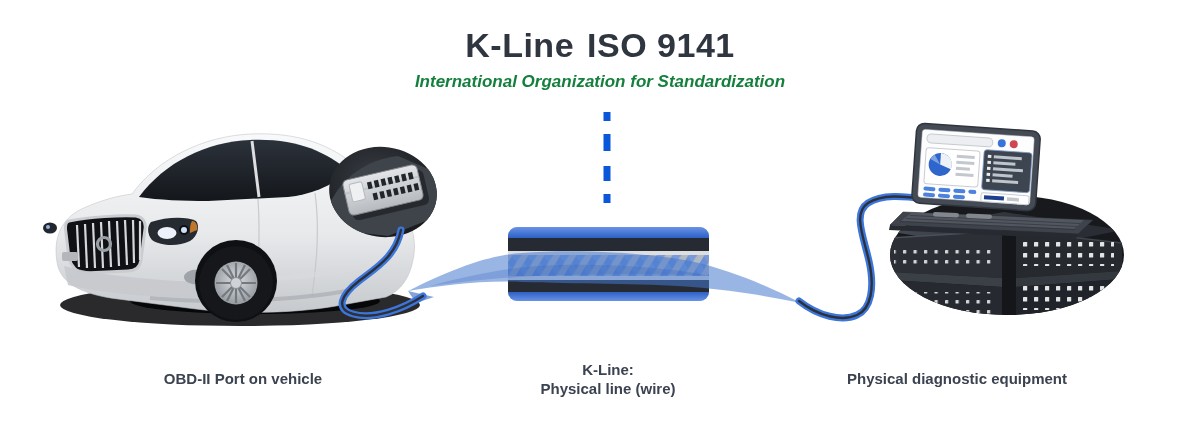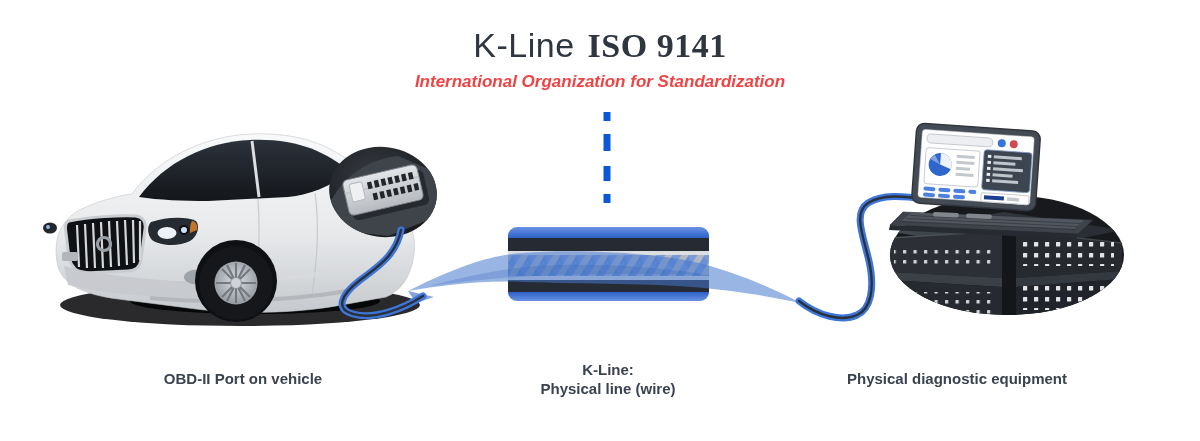--- a/index.html
+++ b/index.html
@@ -4,25 +4,25 @@
 <style>
   html,body{margin:0;padding:0;background:#ffffff;}
   .stage{
     position:relative;width:1200px;height:441px;background:#ffffff;overflow:hidden;
     font-family:"Liberation Sans", sans-serif;
   }
   .title{
     position:absolute;top:26px;left:0;width:1200px;text-align:center;
     font-size:34px;color:#2f3640;letter-spacing:.5px;
   }
-  .title .light{font-weight:400;}
-  .title .bold{font-weight:700;margin-left:13px;font-family:Liberation Serif, serif;}
+  .title .light{font-weight:700;}
+  .title .bold{font-weight:700;margin-left:13px;}
   .subtitle{
     position:absolute;top:72px;left:0;width:1200px;text-align:center;
-    font-size:17px;font-weight:700;font-style:italic;color:#ef4444;
+    font-size:17px;font-weight:700;font-style:italic;color:#15803d;
   }
   .scene{position:absolute;left:0;top:0;}
   .caption{
     position:absolute;font-size:15px;font-weight:700;color:#3b4250;text-align:center;line-height:19px;
   }
   .caption.vehicle{left:113px;top:369px;width:260px;}
   .caption.kline{left:498px;top:360px;width:220px;}
   .caption.equipment{left:807px;top:369px;width:300px;}
 </style>
 </head>

